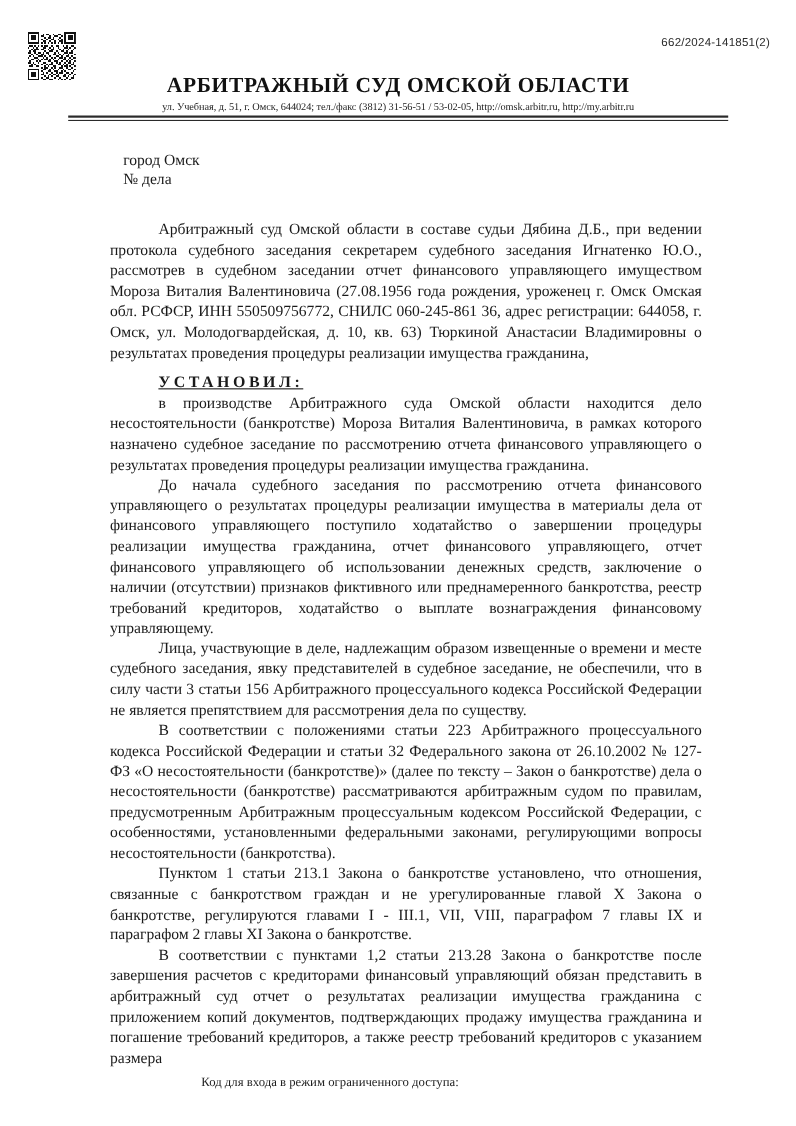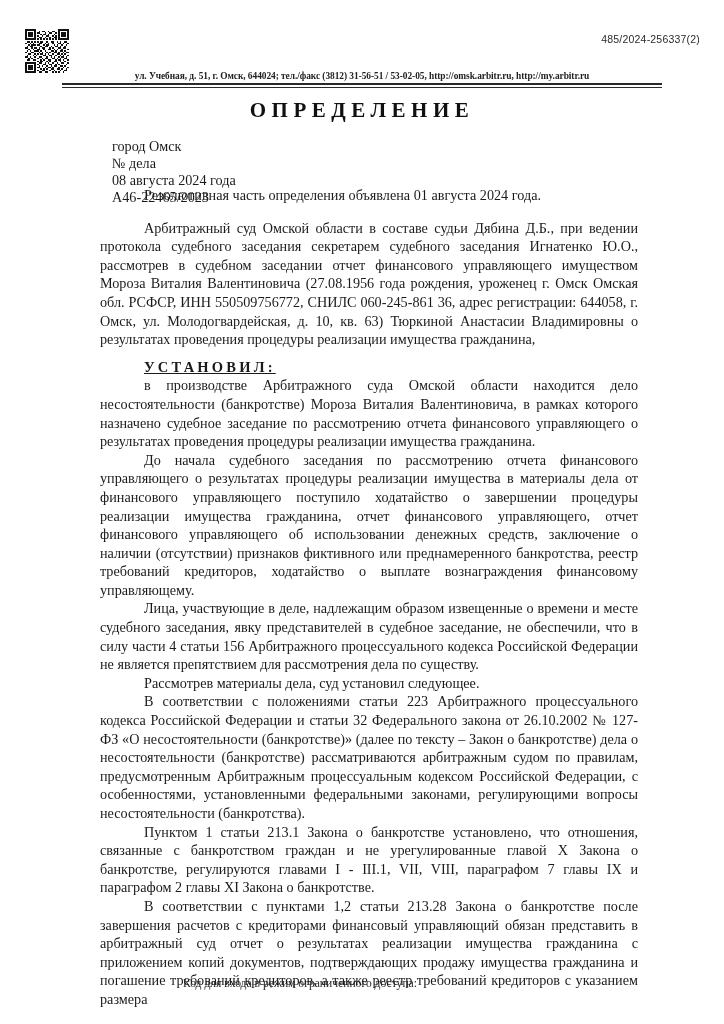--- a/index.html
+++ b/index.html
@@ -60,21 +60,20 @@
     color: #111;
     white-space: nowrap;
   }
   .court-contacts {
     margin-top: 3px;
     font-family: "Liberation Serif", "DejaVu Serif", serif;
     font-size: 9.4px;
     letter-spacing: -0.05px;
     color: #222;
     white-space: nowrap;
-    font-weight: bold;
   }
   .rule {
     margin-top: 2px;
     border-top: 2px solid #2a2a2a;
     border-bottom: 1px solid #2a2a2a;
     height: 2px;
   }
   .doc-title {
     margin-top: 10px;
     font-weight: bold;
@@ -374,55 +373,49 @@
         <rect x="9" y="28" width="2" height="1"></rect>
           <rect x="13" y="28" width="2" height="1"></rect>
         <rect x="18" y="28" width="1" height="1"></rect>
           <rect x="20" y="28" width="1" height="1"></rect>
         <rect x="22" y="28" width="1" height="1"></rect>
           <rect x="25" y="28" width="1" height="1"></rect>
       </g>
     </svg>
   </div>
 
-  <div class="doc-number">485/2024-256337(2)</div>
+  <div class="doc-number">662/2024-141851(2)</div>
 
   <div class="header">
+    <div class="court-name">АРБИТРАЖНЫЙ СУД ОМСКОЙ ОБЛАСТИ</div>
     <div class="court-contacts">ул. Учебная, д. 51, г. Омск, 644024; тел./факс (3812) 31-56-51 / 53-02-05, http://omsk.arbitr.ru, http://my.arbitr.ru</div>
     <div class="rule"></div>
-    <div class="doc-title">ОПРЕДЕЛЕНИЕ</div>
   </div>
 
   <div class="meta">
     <div class="meta-row">
       <span class="meta-left">город Омск</span>
       <span class="meta-right">№ дела</span>
     </div>
-    <div class="meta-row">
-      <span class="meta-left">08 августа 2024 года</span>
-      <span class="meta-right">А46-22465/2023</span>
-    </div>
   </div>
 
   <div class="body">
 
-    <p>Резолютивная часть определения объявлена 01 августа 2024 года.</p>
 
     <div class="gap"></div>
 
     <p>Арбитражный суд Омской области в составе судьи Дябина Д.Б., при ведении протокола судебного заседания секретарем судебного заседания Игнатенко Ю.О., рассмотрев в судебном заседании отчет финансового управляющего имуществом Мороза Виталия Валентиновича (27.08.1956 года рождения, уроженец г. Омск Омская обл. РСФСР, ИНН 550509756772, СНИЛС 060-245-861 36, адрес регистрации: 644058, г. Омск, ул. Молодогвардейская, д. 10, кв. 63) Тюркиной Анастасии Владимировны о результатах проведения процедуры реализации имущества гражданина,</p>
 
     <div class="gap-sm"></div>
 
     <p class="ustanovil">УСТАНОВИЛ:</p>
 
     <p>в производстве Арбитражного суда Омской области находится дело несостоятельности (банкротстве) Мороза Виталия Валентиновича, в рамках которого назначено судебное заседание по рассмотрению отчета финансового управляющего о результатах проведения процедуры реализации имущества гражданина.</p>
     <p>До начала судебного заседания по рассмотрению отчета финансового управляющего о результатах процедуры реализации имущества в материалы дела от финансового управляющего поступило ходатайство о завершении процедуры реализации имущества гражданина, отчет финансового управляющего, отчет финансового управляющего об использовании денежных средств, заключение о наличии (отсутствии) признаков фиктивного или преднамеренного банкротства, реестр требований кредиторов, ходатайство о выплате вознаграждения финансовому управляющему.</p>
-    <p>Лица, участвующие в деле, надлежащим образом извещенные о времени и месте судебного заседания, явку представителей в судебное заседание, не обеспечили, что в силу части 4 статьи 156 Арбитражного процессуального кодекса Российской Федерации не является препятствием для рассмотрения дела по существу.</p>
-    <p>Рассмотрев материалы дела, суд установил следующее.</p>
+    <p>Лица, участвующие в деле, надлежащим образом извещенные о времени и месте судебного заседания, явку представителей в судебное заседание, не обеспечили, что в силу части 3 статьи 156 Арбитражного процессуального кодекса Российской Федерации не является препятствием для рассмотрения дела по существу.</p>
     <p>В соответствии с положениями статьи 223 Арбитражного процессуального кодекса Российской Федерации и статьи 32 Федерального закона от 26.10.2002 № 127-ФЗ «О несостоятельности (банкротстве)» (далее по тексту – Закон о банкротстве) дела о несостоятельности (банкротстве) рассматриваются арбитражным судом по правилам, предусмотренным Арбитражным процессуальным кодексом Российской Федерации, с особенностями, установленными федеральными законами, регулирующими вопросы несостоятельности (банкротства).</p>
     <p>Пунктом 1 статьи 213.1 Закона о банкротстве установлено, что отношения, связанные с банкротством граждан и не урегулированные главой X Закона о банкротстве, регулируются главами I - III.1, VII, VIII, параграфом 7 главы IX и параграфом 2 главы XI Закона о банкротстве.</p>
     <p>В соответствии с пунктами 1,2 статьи 213.28 Закона о банкротстве после завершения расчетов с кредиторами финансовый управляющий обязан представить в арбитражный суд отчет о результатах реализации имущества гражданина с приложением копий документов, подтверждающих продажу имущества гражданина и погашение требований кредиторов, а также реестр требований кредиторов с указанием размера</p>
   </div>
 
   <div class="footer-note">Код для входа в режим ограниченного доступа:</div>
 
 </div>
 
 </body></html>

